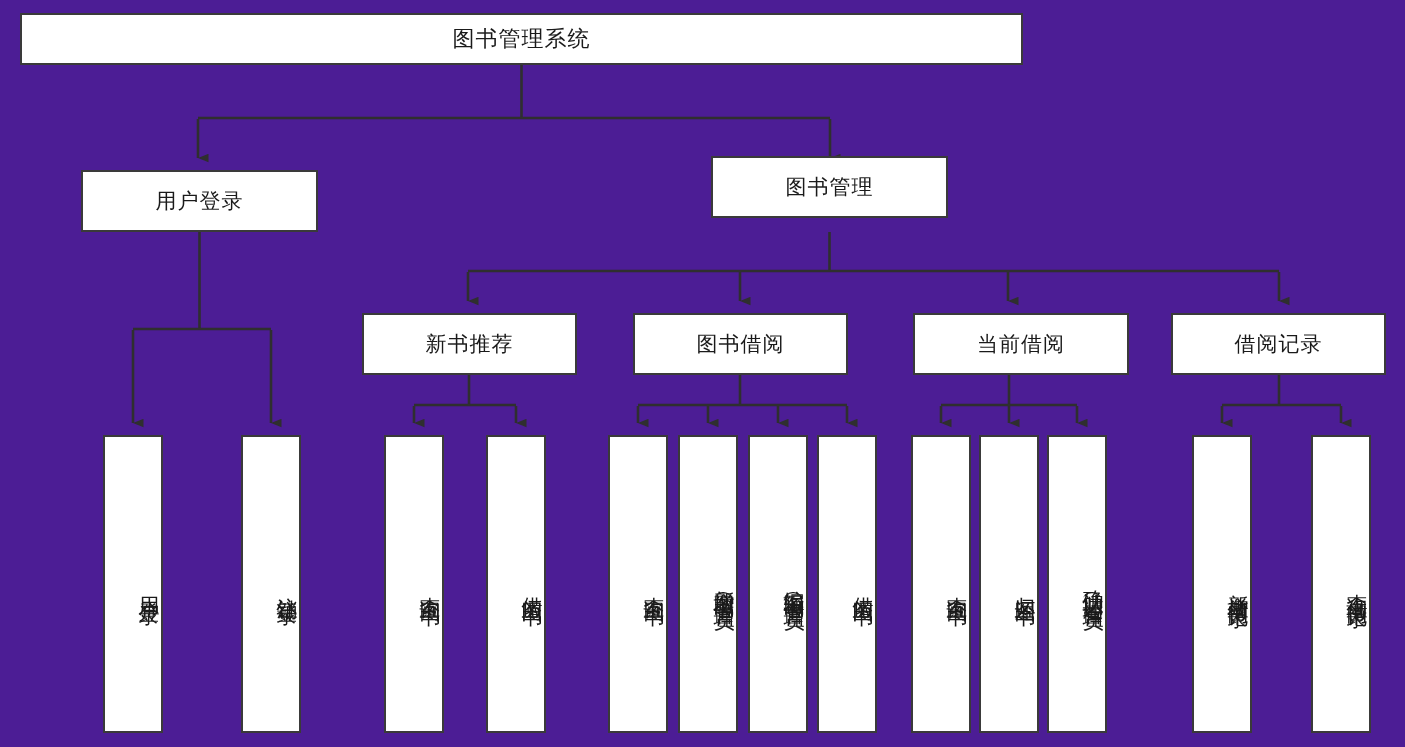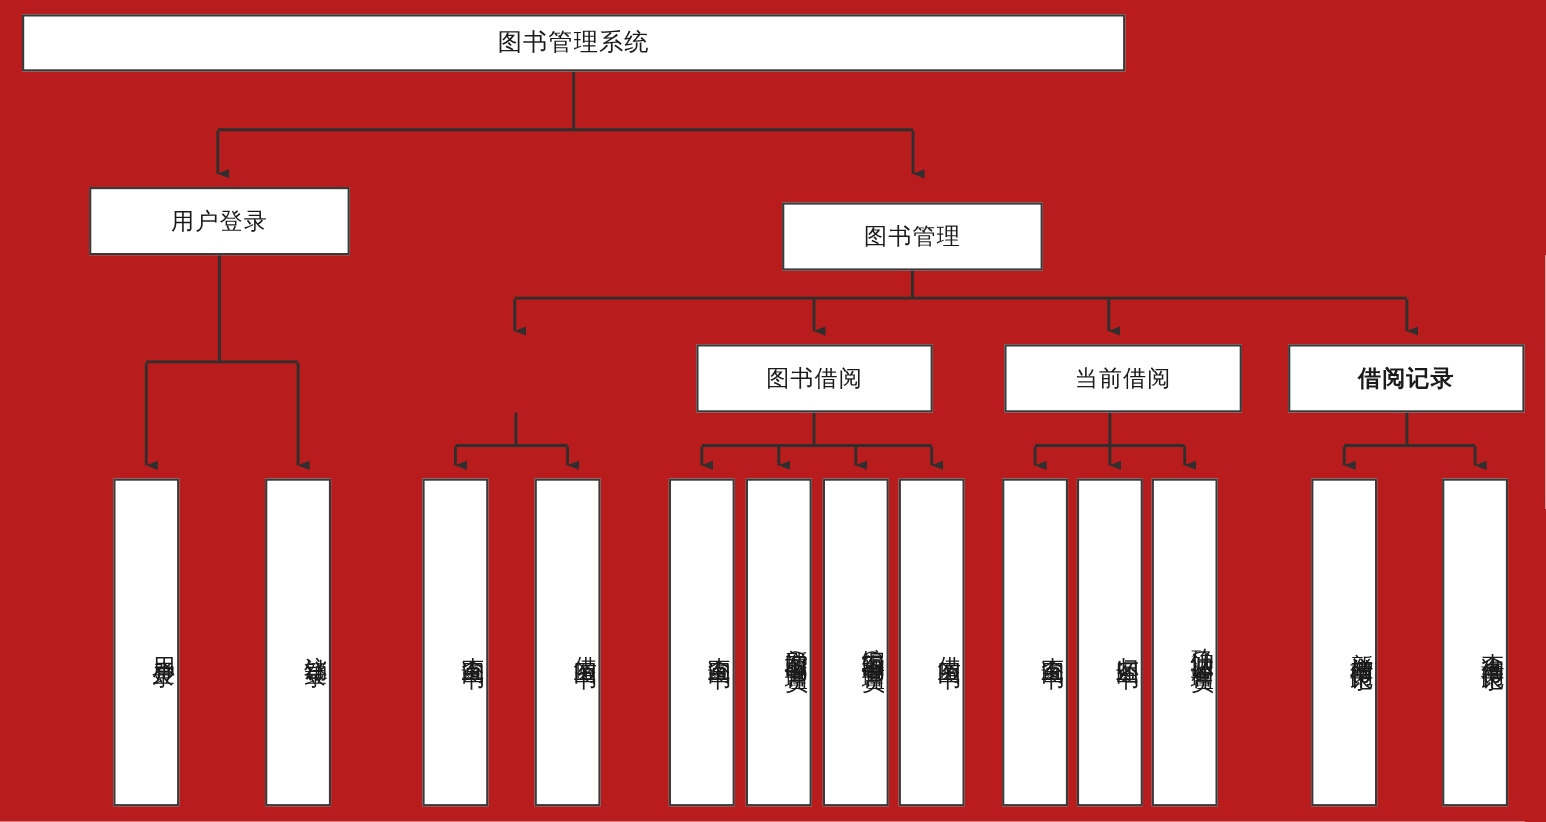--- a/index.html
+++ b/index.html
@@ -7,21 +7,21 @@
     padding: 0;
     background: #ffffff;
   }
   body {
     font-family: "DejaVu Sans", "Liberation Sans", sans-serif;
   }
   #canvas {
     position: relative;
     width: 1405px;
     height: 747px;
-    background: #b91c1c;
+    background: #4c1d95;
     overflow: hidden;
   }
   svg.wires {
     position: absolute;
     left: 0;
     top: 0;
     width: 1405px;
     height: 747px;
     pointer-events: none;
   }
@@ -124,31 +124,34 @@
     </g>
   </svg>
 
   <div class="node node-root" style="left:20px; top:13px; width:1003px; height:52px;">
     <span>图书管理系统</span>
   </div>
 
   <div class="node node-h" style="left:81px; top:170px; width:237px; height:62px;">
     <span>用户登录</span>
   </div>
-  <div class="node node-h" style="left:711px; top:184px; width:237px; height:62px;">
+  <div class="node node-h" style="left:711px; top:156px; width:237px; height:62px;">
     <span>图书管理</span>
   </div>
 
+  <div class="node node-h" style="left:362px; top:313px; width:215px; height:62px;">
+    <span>新书推荐</span>
+  </div>
   <div class="node node-h" style="left:633px; top:313px; width:215px; height:62px;">
     <span>图书借阅</span>
   </div>
   <div class="node node-h" style="left:901px; top:313px; width:216px; height:62px;margin-left:12px;">
     <span>当前借阅</span>
   </div>
-  <div class="node node-h" style="left:1171px; top:313px; width:215px; height:62px;font-weight:bold;">
+  <div class="node node-h" style="left:1171px; top:313px; width:215px; height:62px;">
     <span>借阅记录</span>
   </div>
 
   <div class="node node-v" style="left:103px; top:435px; width:60px; height:298px;">
     <span class="vtext">用户登录</span>
   </div>
   <div class="node node-v" style="left:241px; top:435px; width:60px; height:298px;">
     <span class="vtext">注销登录</span>
   </div>
 

